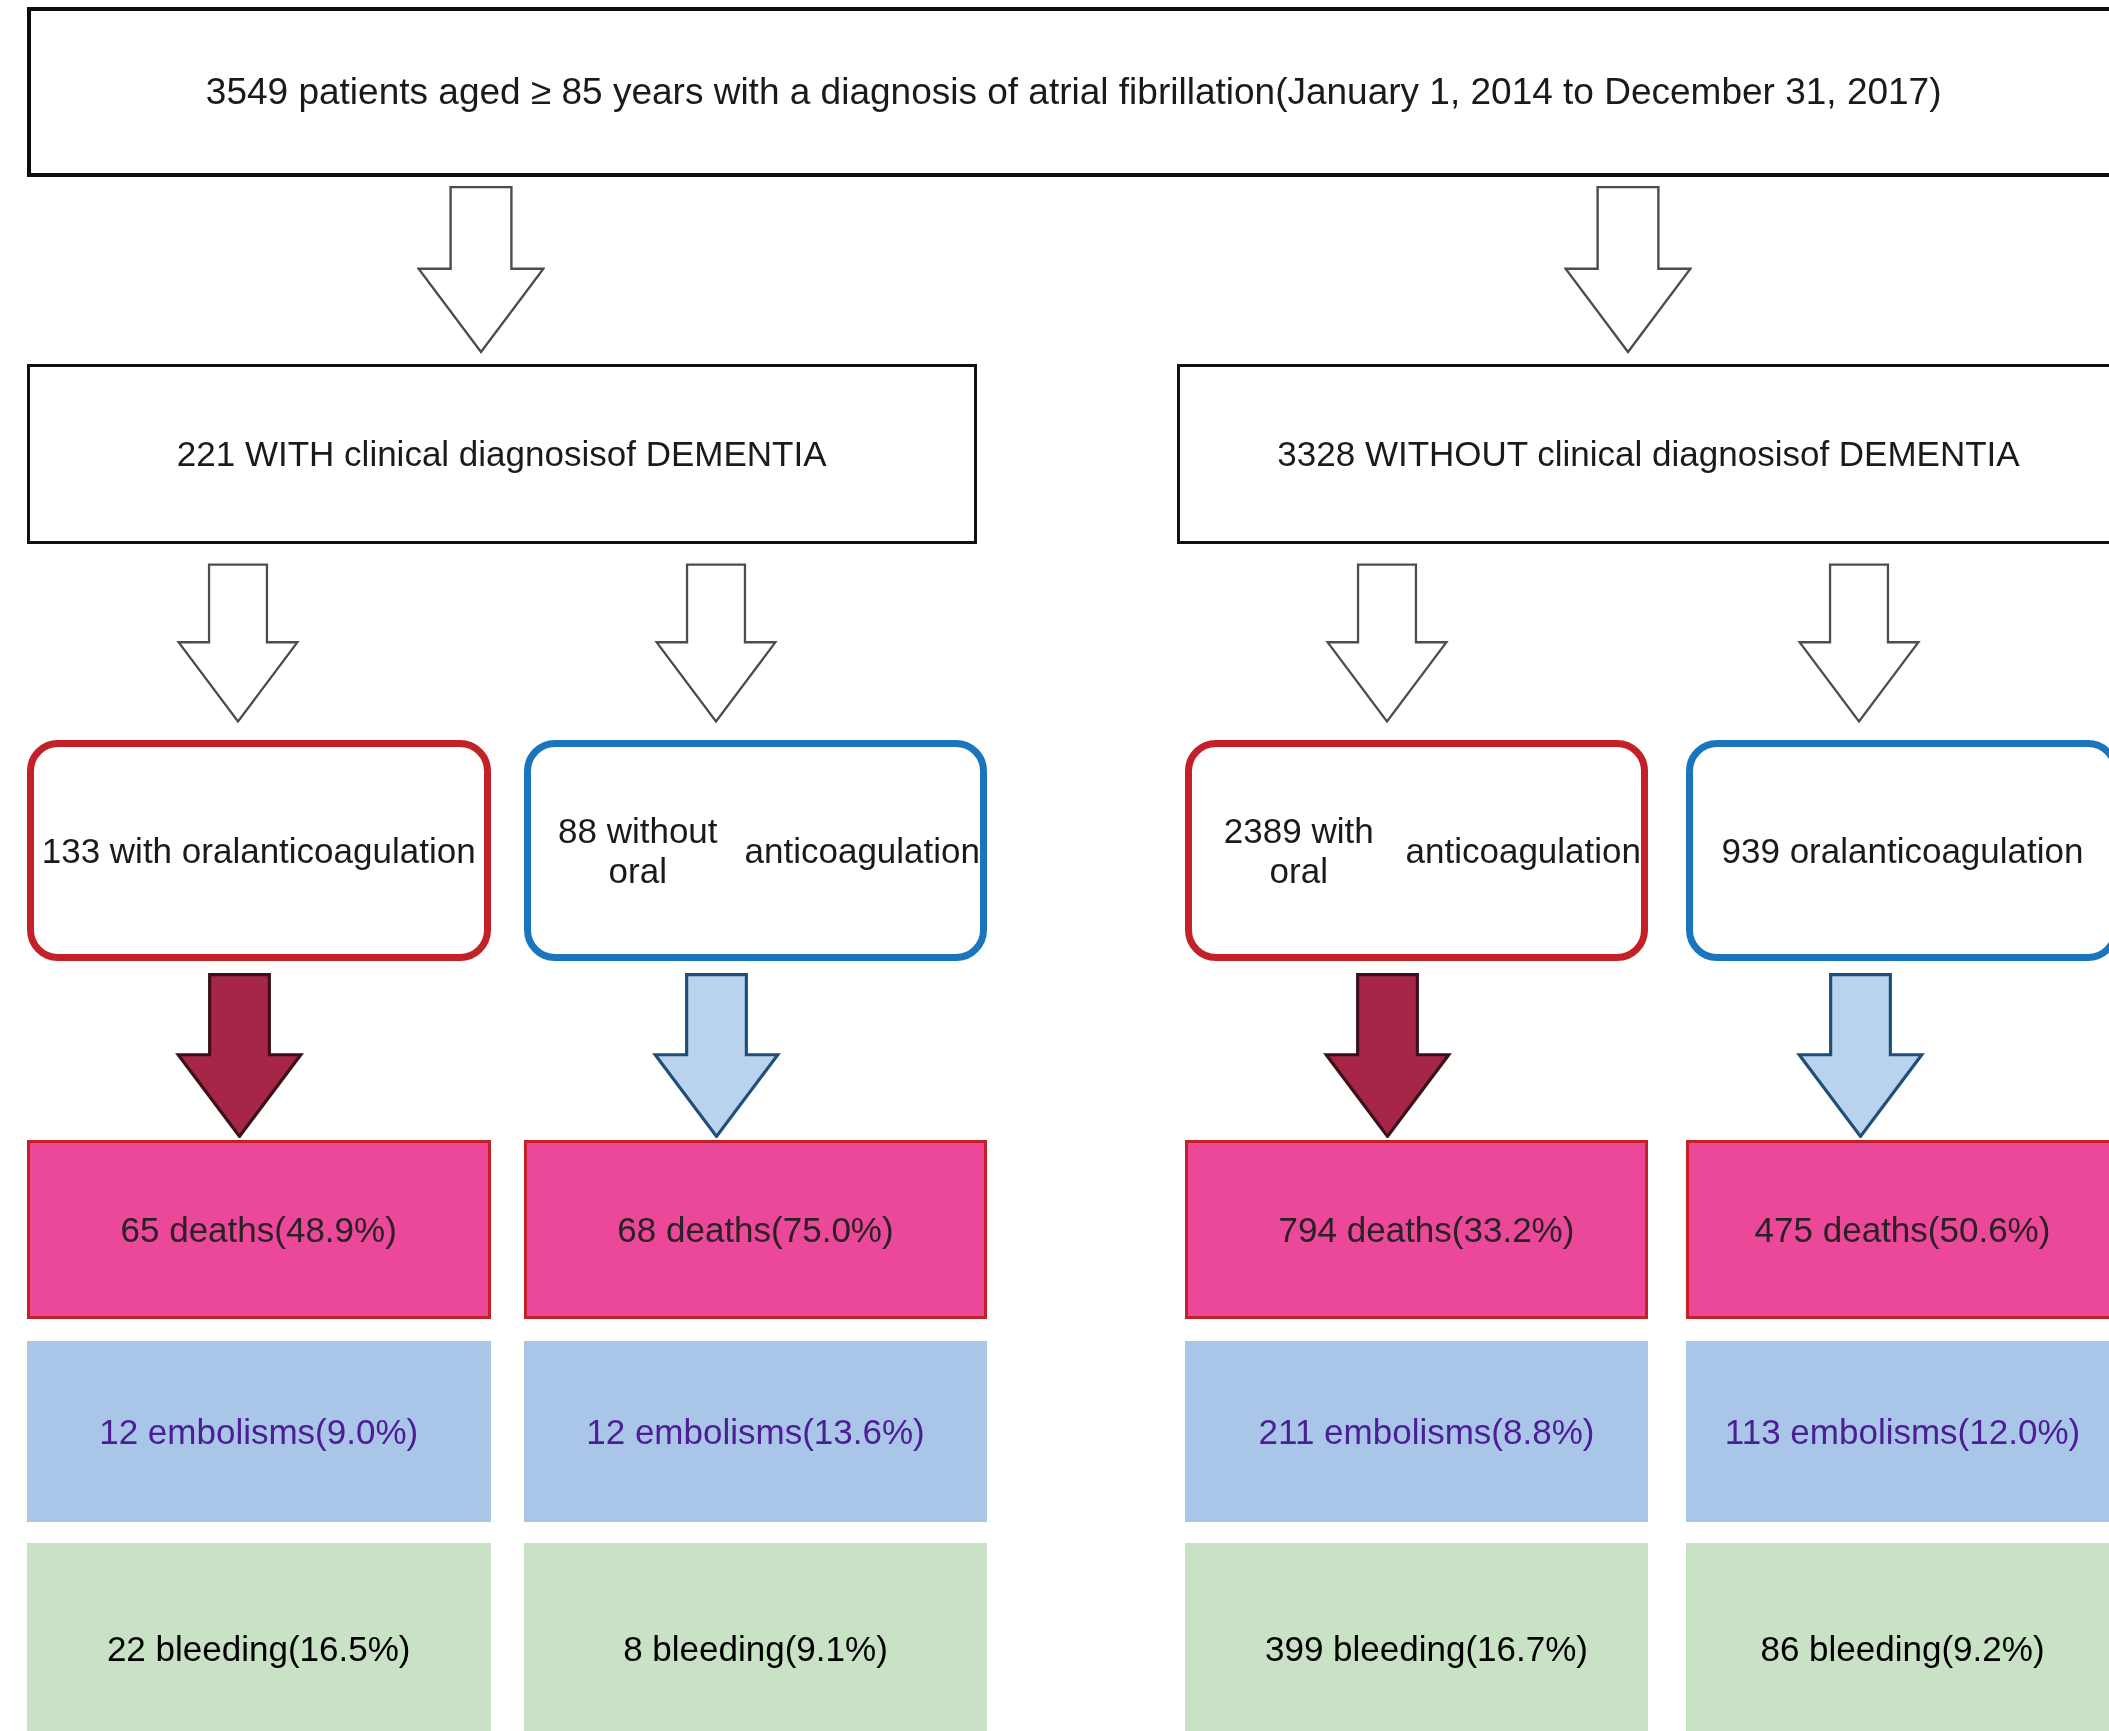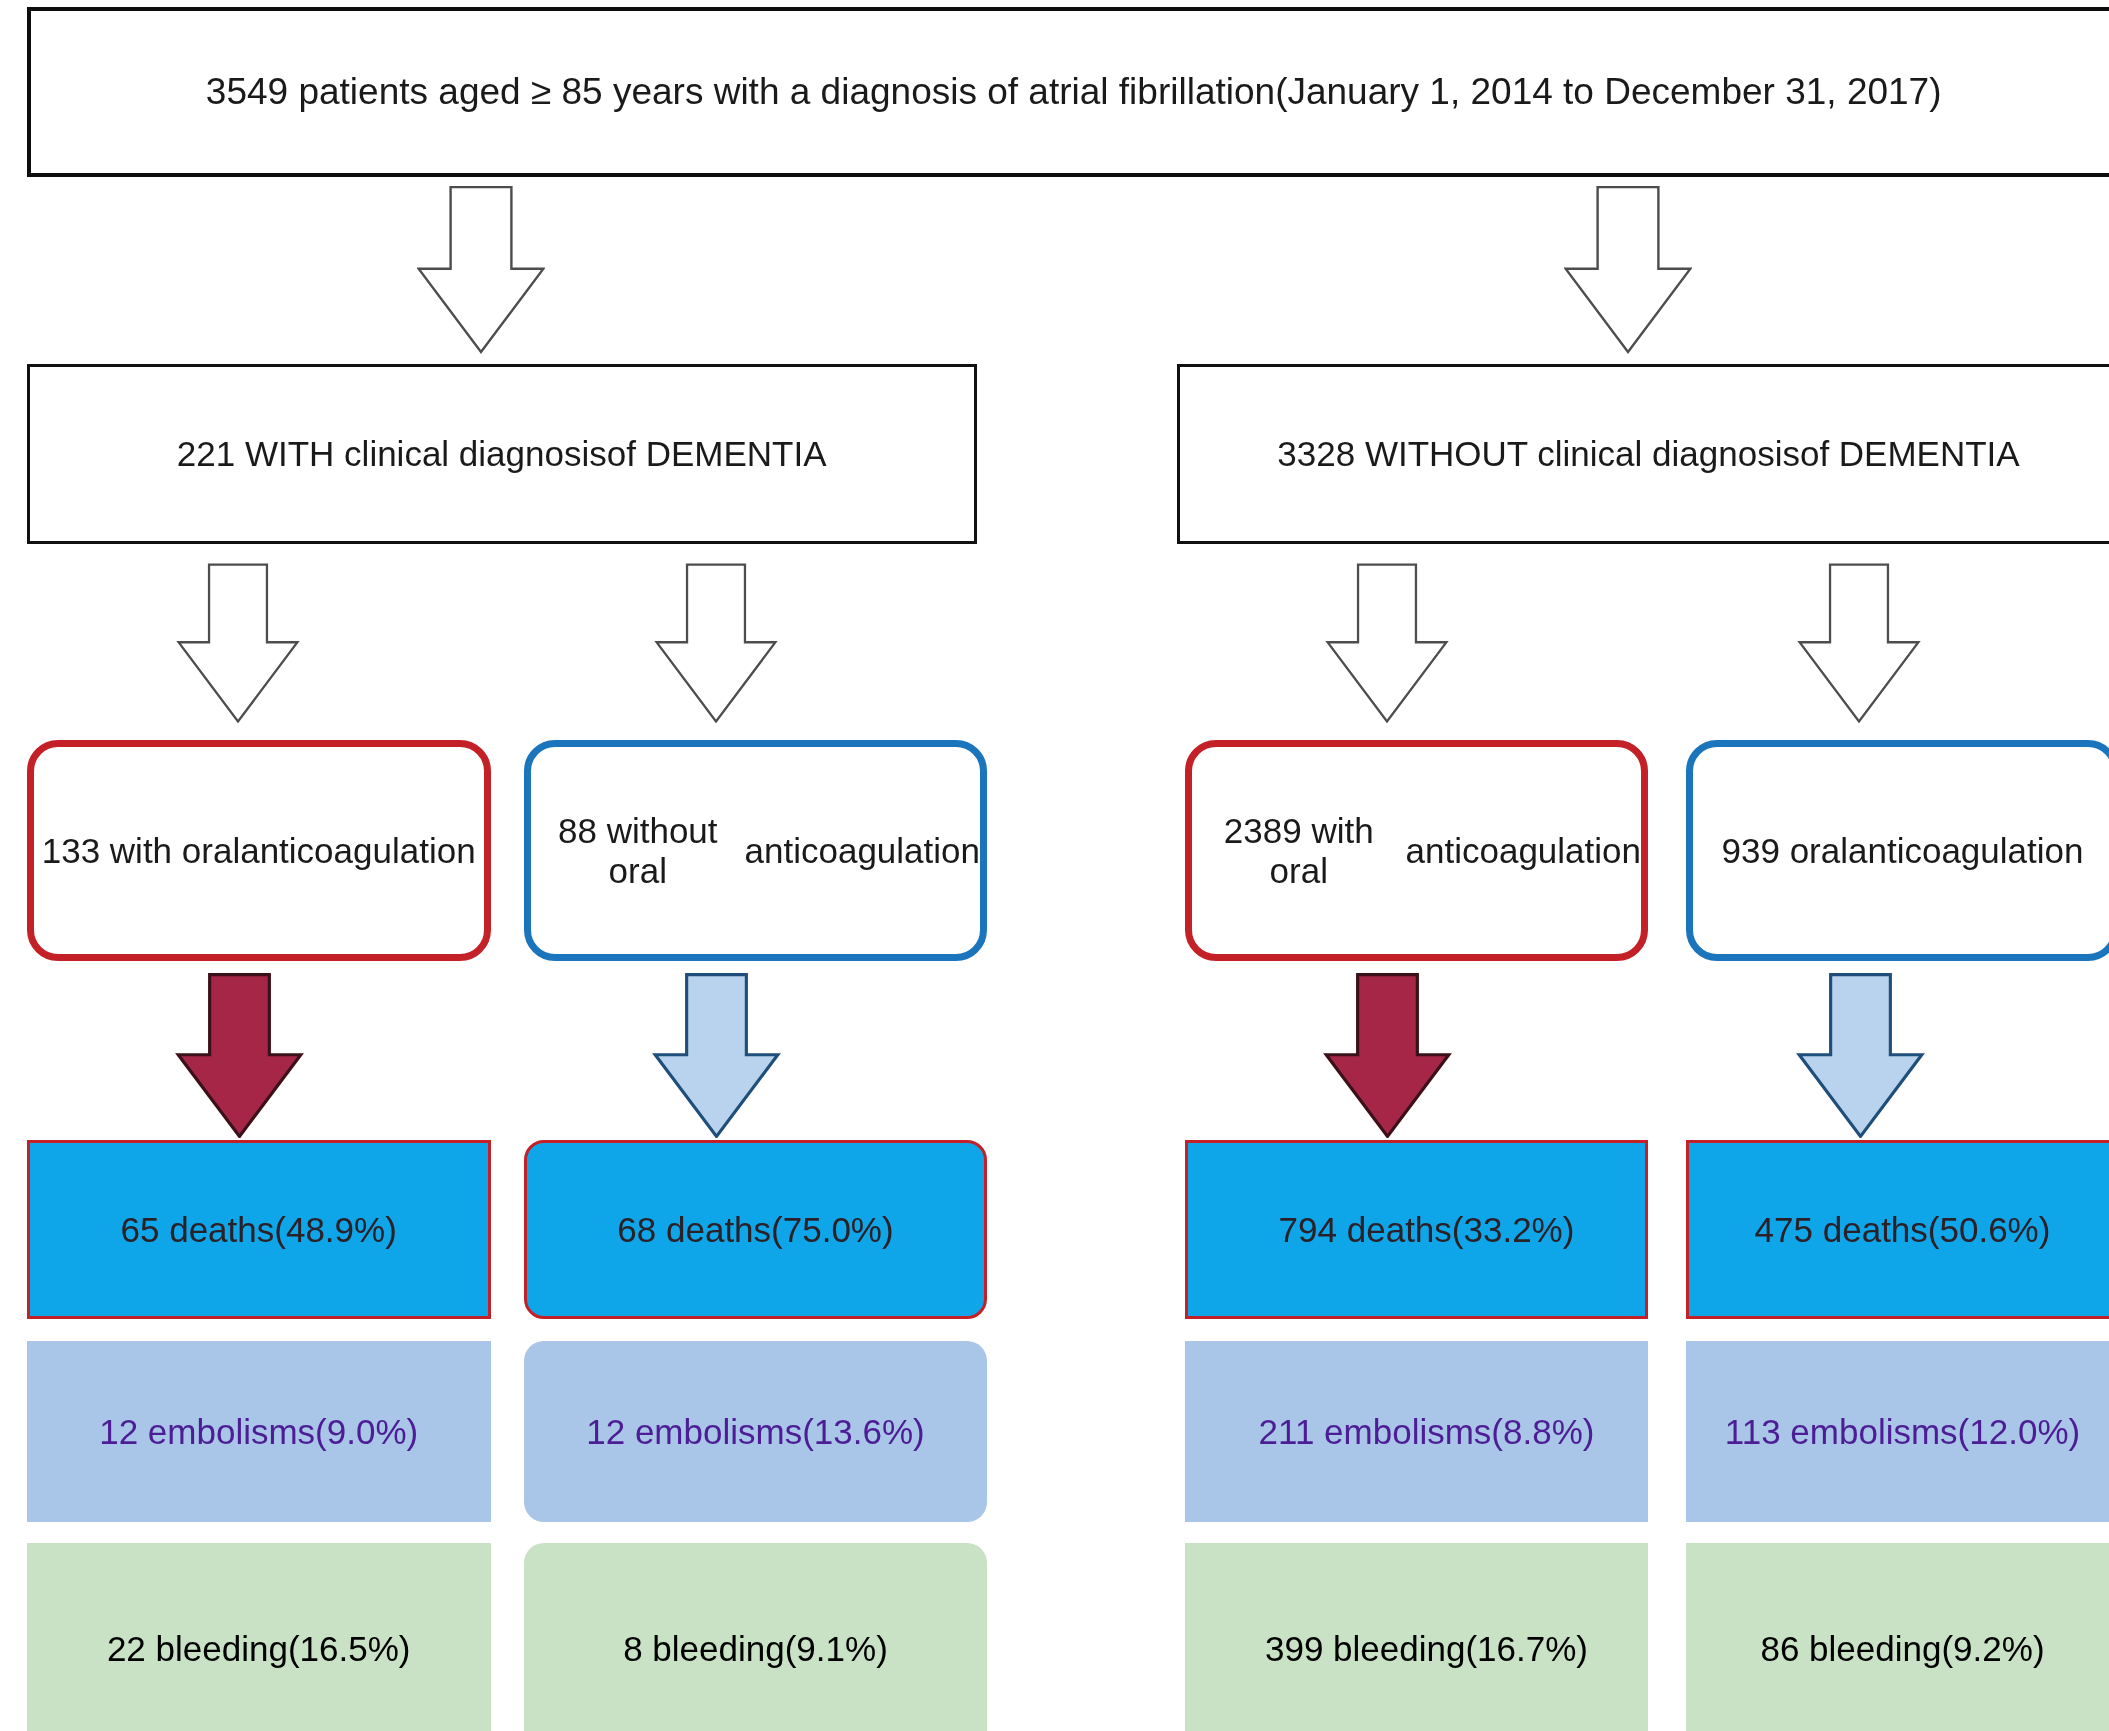--- a/index.html
+++ b/index.html
@@ -40,27 +40,27 @@
   }
   .oac-red{border:7.6px solid #c32127;}
   .oac-blue{border:7.6px solid #1b75bc;}
   .oac-a{left:6.7px;width:464px;}
   .oac-b{left:504px;width:463px;}
   .oac-c{left:1165px;width:463px;}
   .oac-d{left:1666px;width:433px;}
 
   
   .col1{left:6.7px;width:464px;}
-  .col2{left:504px;width:463px;border-radius:20px;}
+  .col2{left:504px;width:463px;}
   .col3{left:1165px;width:463px;padding-left:20px;}
   .col4{left:1666px;width:433px;}
 
   .deaths-box{
     top:1140px;height:179px;
-    background:#0ea5e9;border:3.4px solid #c32127;
+    background:#ec4899;border:3.4px solid #c32127;
     color:#2b2026;font-size:35px;row-gap:34px;
   }
   .embolisms-box{
     top:1341px;height:181px;
     background:#a9c6e8;color:#4c1d95;font-size:35px;row-gap:34px;
   }
   .bleeding-box{
     top:1543px;height:212px;
     background:#c9e1c4;color:#000000;font-size:35px;row-gap:34px;
   }

